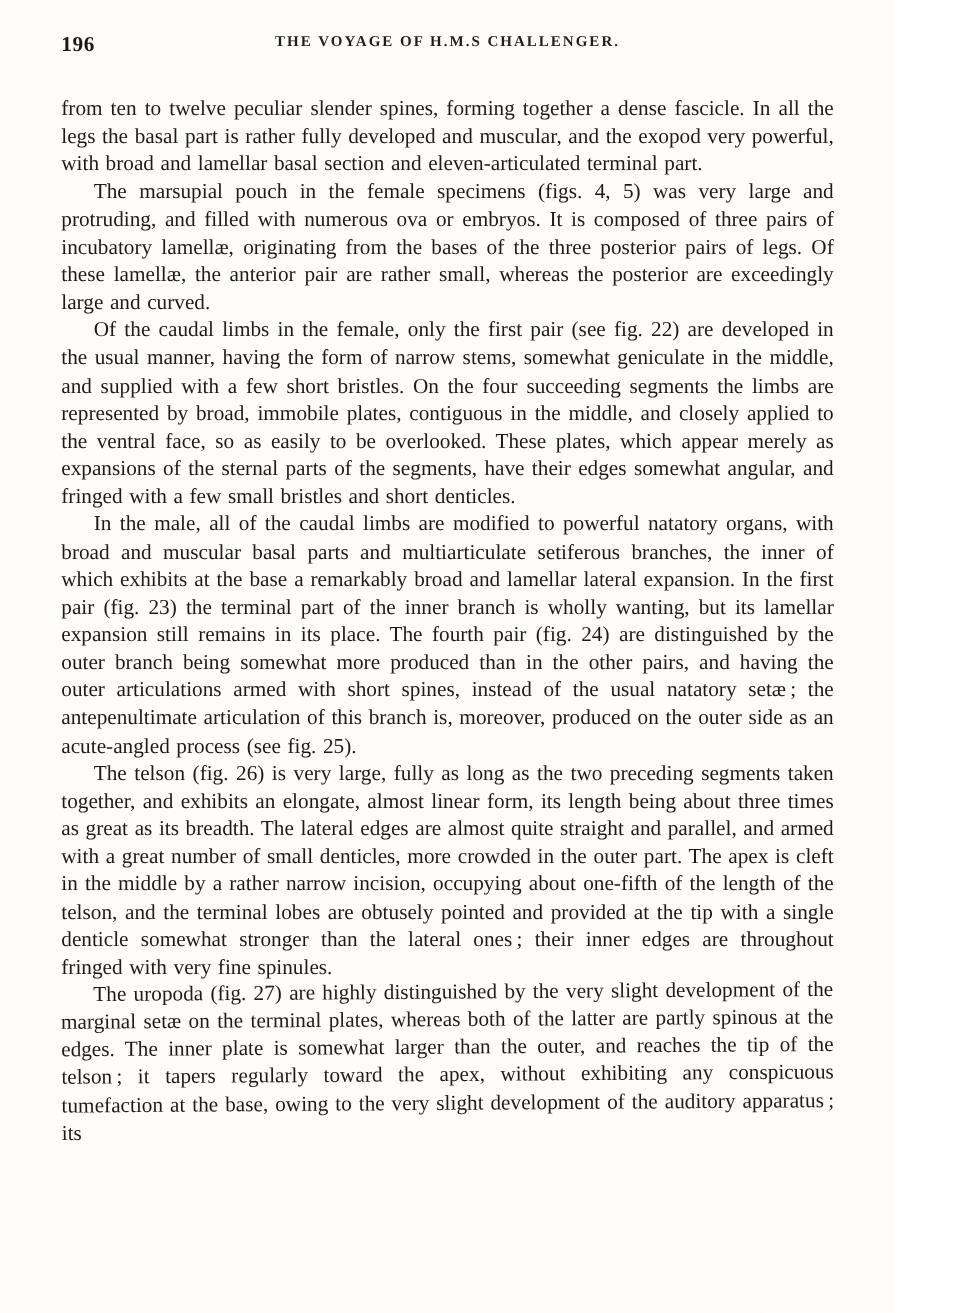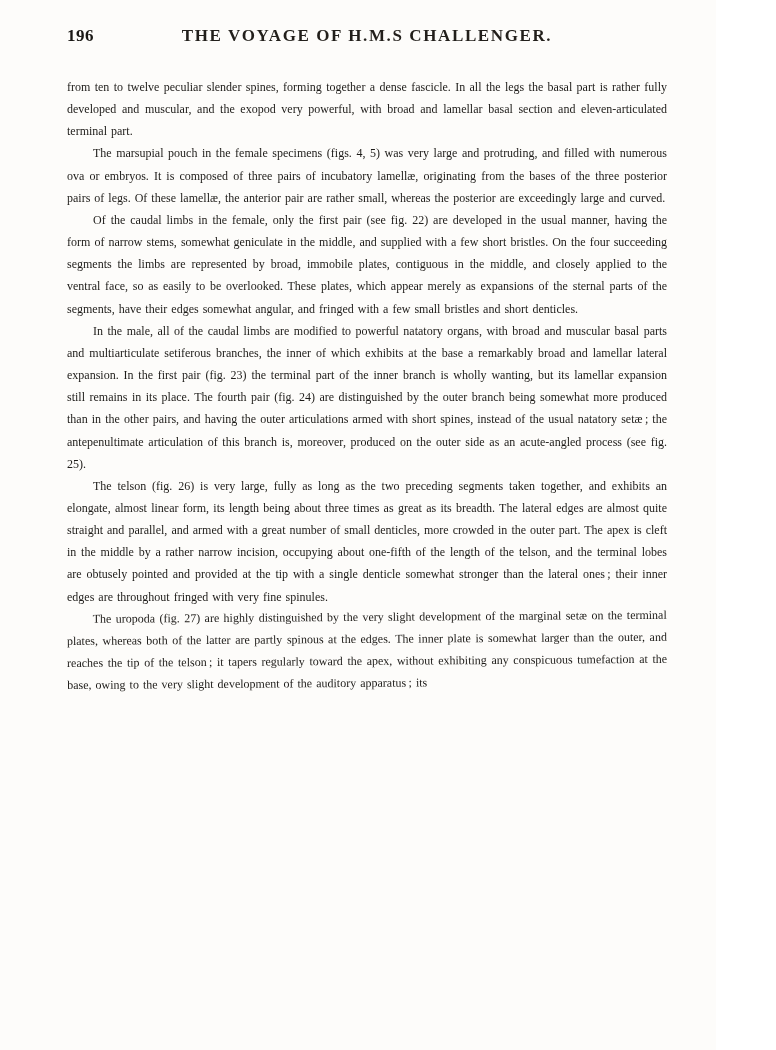--- a/index.html
+++ b/index.html
@@ -9,47 +9,47 @@
   }
   .page {
     position: relative;
     width: 716px;
     height: 1050px;
     background: #fdfcfa;
     overflow: hidden;
     font-family: "Liberation Serif", "DejaVu Serif", serif;
     color: #1d1b18;
     box-sizing: border-box;
-    padding: 26px 49px 0 67px;
+    padding: 26px 49px 0 49px;
   }
   .header {
     position: relative;
     height: 22px;
     margin-bottom: 28px;
   }
   .pagenum {
     position: absolute;
     left: 0;
     top: 0;
     font-size: 17px;
     font-weight: 700;
     letter-spacing: 0.5px;
     color: #1a1815;
   }
   .running-title {
     display: block;
     text-align: center;
-    font-size: 17px;
+    font-size: 12px;
     font-weight: 700;
     letter-spacing: 1.6px;
     color: #221f1b;
     white-space: nowrap;
   }
   .body-text {
-    font-size: 12px;
+    font-size: 17px;
     line-height: 22.15px;
     text-align: justify;
     text-justify: inter-word;
   }
   .body-text p {
     margin: 0;
     word-spacing: 1px;
   }
   .body-text p.indent {
     text-indent: 26px;

